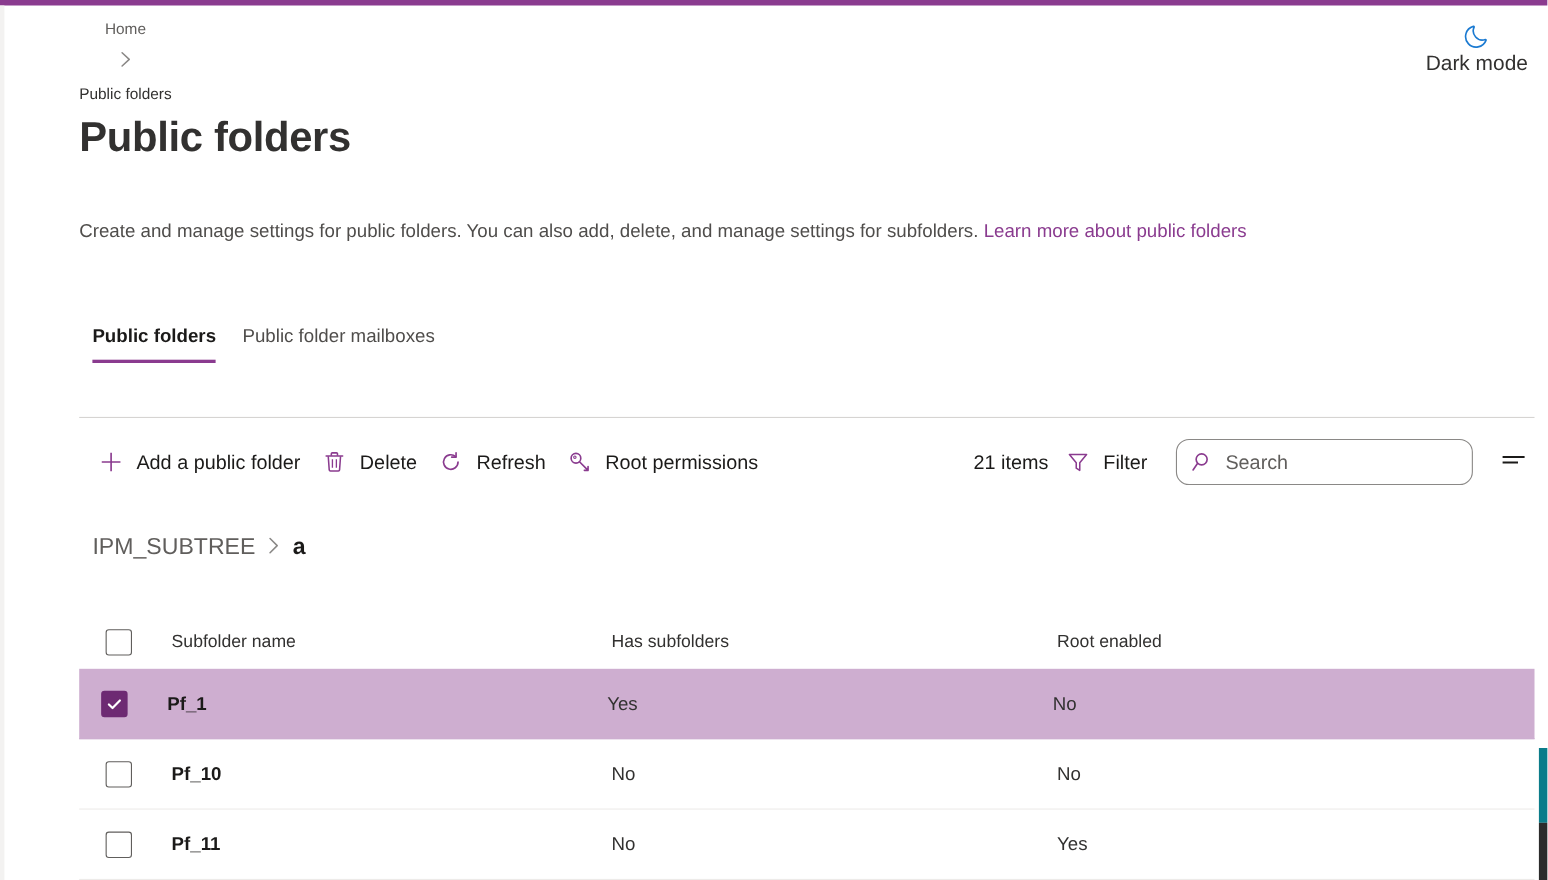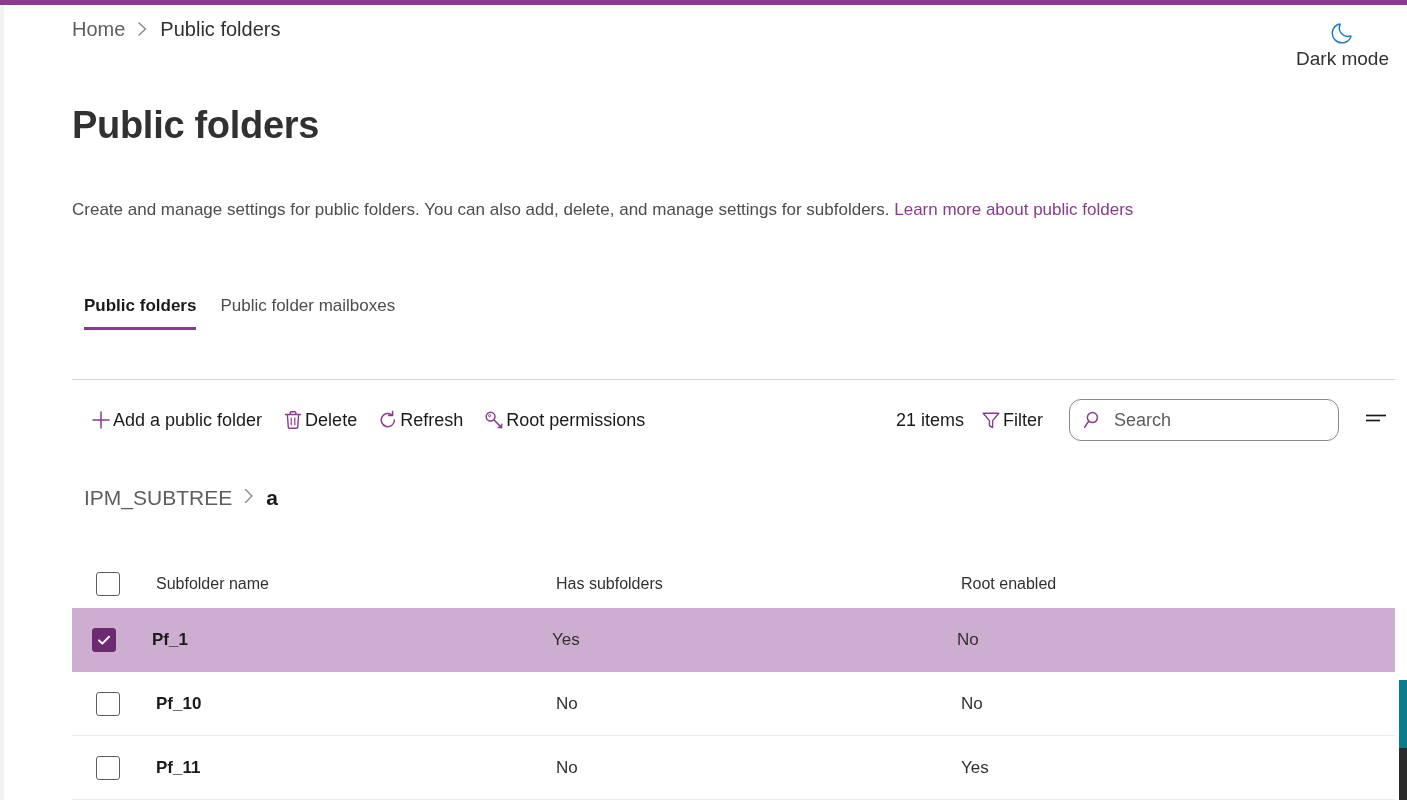--- a/index.html
+++ b/index.html
@@ -38,21 +38,22 @@
     background: #f3f2f1;
   }
 
   
   .crumb-bar {
     position: absolute;
     top: 18px; left: 72px;
     display: flex;
     align-items: center;
     gap: 12px;
-    font-size: 20px;
+    font-size: 14px;
+    flex-direction: column;
   }
   .crumb-home {
     color: #605e5c;
     cursor: pointer;
   }
   .crumb-sep {
     color: #8a8886;
     font-size: 15px;
     line-height: 1;
     display: inline-block;
@@ -149,21 +150,21 @@
     position: absolute;
     top: 396px; left: 80px;
     width: 1315px;
     height: 48px;
     display: flex;
     align-items: center;
   }
   .cmd {
     display: flex;
     align-items: center;
-    gap: 1px;
+    gap: 12px;
     padding: 6px 10px;
     cursor: pointer;
     white-space: nowrap;
   }
   .cmd-label {
     font-size: 18px;
     color: #1b1a19;
   }
   .cmd-icon {
     width: 22px;

